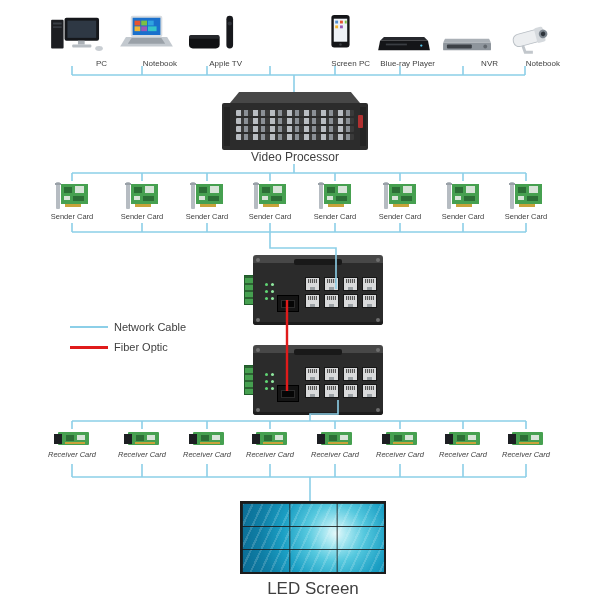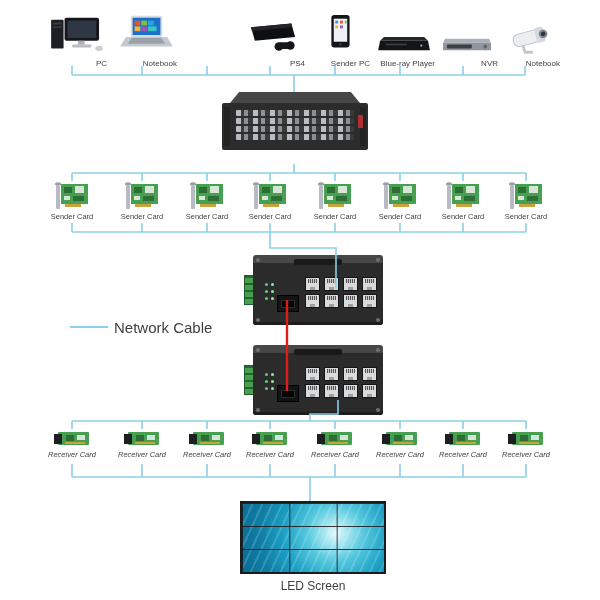--- a/index.html
+++ b/index.html
@@ -64,33 +64,33 @@
   .screw{position:absolute;width:4px;height:4px;border-radius:50%;background:#6f6f6f;}
   .screw.tl{left:3px;top:3px}.screw.tr{right:3px;top:3px}
   .screw.bl{left:3px;bottom:3px}.screw.br{right:3px;bottom:3px}
 
   
   .legend{position:absolute;left:70px;top:317px;z-index:2;}
   .legend-row{display:flex;align-items:center;height:20px;}
   .swatch{display:inline-block;width:38px;margin-right:6px;}
   .swatch.cable{height:2px;background:var(--network-cable);}
   .swatch.fiber{height:3px;background:var(--fiber-optic);}
-  .legend-text{font-size:15px;color:var(--label-text);}
+  .legend-text{font-size:11px;color:var(--label-text);}
 
   
   .led{position:absolute;left:240px;top:501px;width:146px;height:73px;z-index:2;
     border:2px solid #1c1c1c;box-sizing:border-box;
     background:
       repeating-linear-gradient(115deg,rgba(255,255,255,.16) 0 2px,rgba(255,255,255,0) 2px 9px),
       radial-gradient(circle at 66% 44%,#e6f9fb 0%,#aee9f2 10%,#55c8de 28%,#1b9fc4 52%,#0f7fa6 74%,#0a6a92 100%);}
   .led-grid{position:absolute;inset:0;
     background-image:linear-gradient(to right,rgba(25,25,25,.85) 1px,transparent 1px),
                      linear-gradient(to bottom,rgba(25,25,25,.85) 1px,transparent 1px);
     background-size:33.34% 33.34%;}
-  .led-label{position:absolute;left:240px;top:579px;width:146px;text-align:center;font-size:12px;z-index:2;}
+  .led-label{position:absolute;left:240px;top:579px;width:146px;text-align:center;font-size:17px;z-index:2;}
 </style>
 </head>
 <body>
 
 <div class="canvas">
 
   <svg class="wires" width="600" height="600" viewBox="0 0 600 600">
     <path class="cable" d="
       M72 66V75 M142 66V75 M207 66V75 M270 66V75 M335 66V75 M400 66V75 M463 66V75 M525 66V75
       M72 75H525 M294 75V92
@@ -131,44 +131,43 @@
       <rect x="31" y="9" width="6" height="5" fill="#2fa3e0"></rect>
         <rect x="17" y="15" width="6" height="5" fill="#f2b632"></rect>
       <rect x="24" y="15" width="6" height="5" fill="#9b59b6"></rect>
         <rect x="31" y="15" width="9" height="5" fill="#35c4c8"></rect>
       <polygon points="8,26 51,26 57,36 2,36" fill="#c3c9cf"></polygon>
       <polygon points="14,27 45,27 49,33 10,33" fill="#9aa1a8"></polygon>
     </svg>
     <div class="dev-label">Notebook</div>
   </div>
 
-
-  <div class="device" style="left:235px">
-    <svg width="60" height="46" viewBox="0 0 60 48">
-      <polygon points="5,16 47,12 51,26 9,30" fill="#0e0f12"></polygon>
-      <polygon points="5,16 47,12 48,16 6,20" fill="#23252a"></polygon>
-      <circle cx="34" cy="36" r="4.5" fill="#14161a"></circle>
-        <circle cx="46" cy="35" r="4.5" fill="#14161a"></circle>
-      <rect x="34" y="31.5" width="12" height="7" rx="2" fill="#14161a"></rect>
-    </svg>
-    <div class="dev-label">PS4</div>
-  </div>
+  <div class="device" style="left:172px">
+    <svg width="60" height="46" viewBox="0 0 60 48">
+      <rect x="6" y="24" width="32" height="14" rx="4" fill="#101113"></rect>
+      <rect x="6" y="24" width="32" height="4" rx="2" fill="#26282c"></rect>
+      <rect x="45" y="4" width="7" height="34" rx="3.5" fill="#17181c"></rect>
+      <circle cx="48.5" cy="12" r="2.2" fill="#2f3238"></circle>
+    </svg>
+    <div class="dev-label">Apple TV</div>
+  </div>
+
 
   <div class="device" style="left:300px">
     <svg width="60" height="46" viewBox="0 0 60 48">
       <rect x="21" y="3" width="19" height="34" rx="3" fill="#141518"></rect>
       <rect x="23.5" y="7" width="14" height="24" fill="#eef2f6"></rect>
       <rect x="25" y="9" width="3" height="3" fill="#4f8fd0"></rect>
         <rect x="30" y="9" width="3" height="3" fill="#e8542f"></rect>
       <rect x="35" y="9" width="2" height="3" fill="#7cc142"></rect>
         <rect x="25" y="14" width="3" height="3" fill="#f2b632"></rect>
       <rect x="30" y="14" width="3" height="3" fill="#9b59b6"></rect>
       <circle cx="30.5" cy="34" r="1.3" fill="#3a3d42"></circle>
     </svg>
-    <div class="dev-label">Sender PC</div>
+    <div class="dev-label">Screen PC</div>
   </div>
 
   <div class="device" style="left:428px">
     <svg width="60" height="46" viewBox="0 0 60 48">
       <polygon points="6,28 52,28 54,32 4,32" fill="#aab0b6"></polygon>
       <rect x="4" y="32" width="50" height="8" rx="1" fill="#8e959c"></rect>
       <rect x="8" y="34" width="26" height="4" rx="1" fill="#3c4147"></rect>
       <circle cx="48" cy="36" r="2" fill="#62686e"></circle>
     </svg>
     <div class="dev-label">NVR</div>
@@ -202,20 +201,21 @@
     <div class="vp-front">
       <div class="vp-ear l"></div>
         <div class="vp-ear r"></div>
       <div class="vp-row"></div>
         <div class="vp-row"></div>
         <div class="vp-row"></div>
         <div class="vp-row"></div>
       <div class="vp-red"></div>
     </div>
   </div>
+  <div class="vp-label">Video Processor</div>
 
   <div class="card sender" style="left:37px">
     <svg width="36" height="30" viewBox="0 0 36 30">
       <rect x="2" y="1" width="4" height="27" rx="1" fill="#b6bcc2"></rect>
         <rect x="1" y="2" width="6" height="2" fill="#9aa1a8"></rect>
       <rect x="7" y="3" width="27" height="20" fill="#46a050"></rect>
       <rect x="10" y="6" width="8" height="6" fill="#2c6e36"></rect>
         <rect x="21" y="5" width="9" height="7" fill="#d7e4d8"></rect>
       <rect x="10" y="15" width="6" height="4" fill="#d7e4d8"></rect>
         <rect x="19" y="15" width="11" height="5" fill="#2c6e36"></rect>
@@ -359,20 +359,24 @@
           <div class="rj45"></div>
       </div>
     </div>
   </div>
 
   <div class="legend">
     <div class="legend-row">
       <span class="swatch cable"></span>
       <span class="legend-text">Network Cable</span>
     </div>
+    <div class="legend-row">
+      <span class="swatch fiber"></span>
+      <span class="legend-text">Fiber Optic</span>
+    </div>
   </div>
 
   <div class="card receiver" style="left:37px">
     <svg width="38" height="20" viewBox="0 0 38 20">
       <rect x="5" y="3" width="31" height="13" rx="1" fill="#46a050"></rect>
       <rect x="1" y="5" width="8" height="10" fill="#1d1f23"></rect>
       <rect x="13" y="6" width="8" height="6" fill="#2c6e36"></rect>
         <rect x="24" y="6" width="8" height="5" fill="#d7e4d8"></rect>
       <rect x="12" y="13" width="20" height="2" fill="#c9a33b"></rect>
     </svg>

